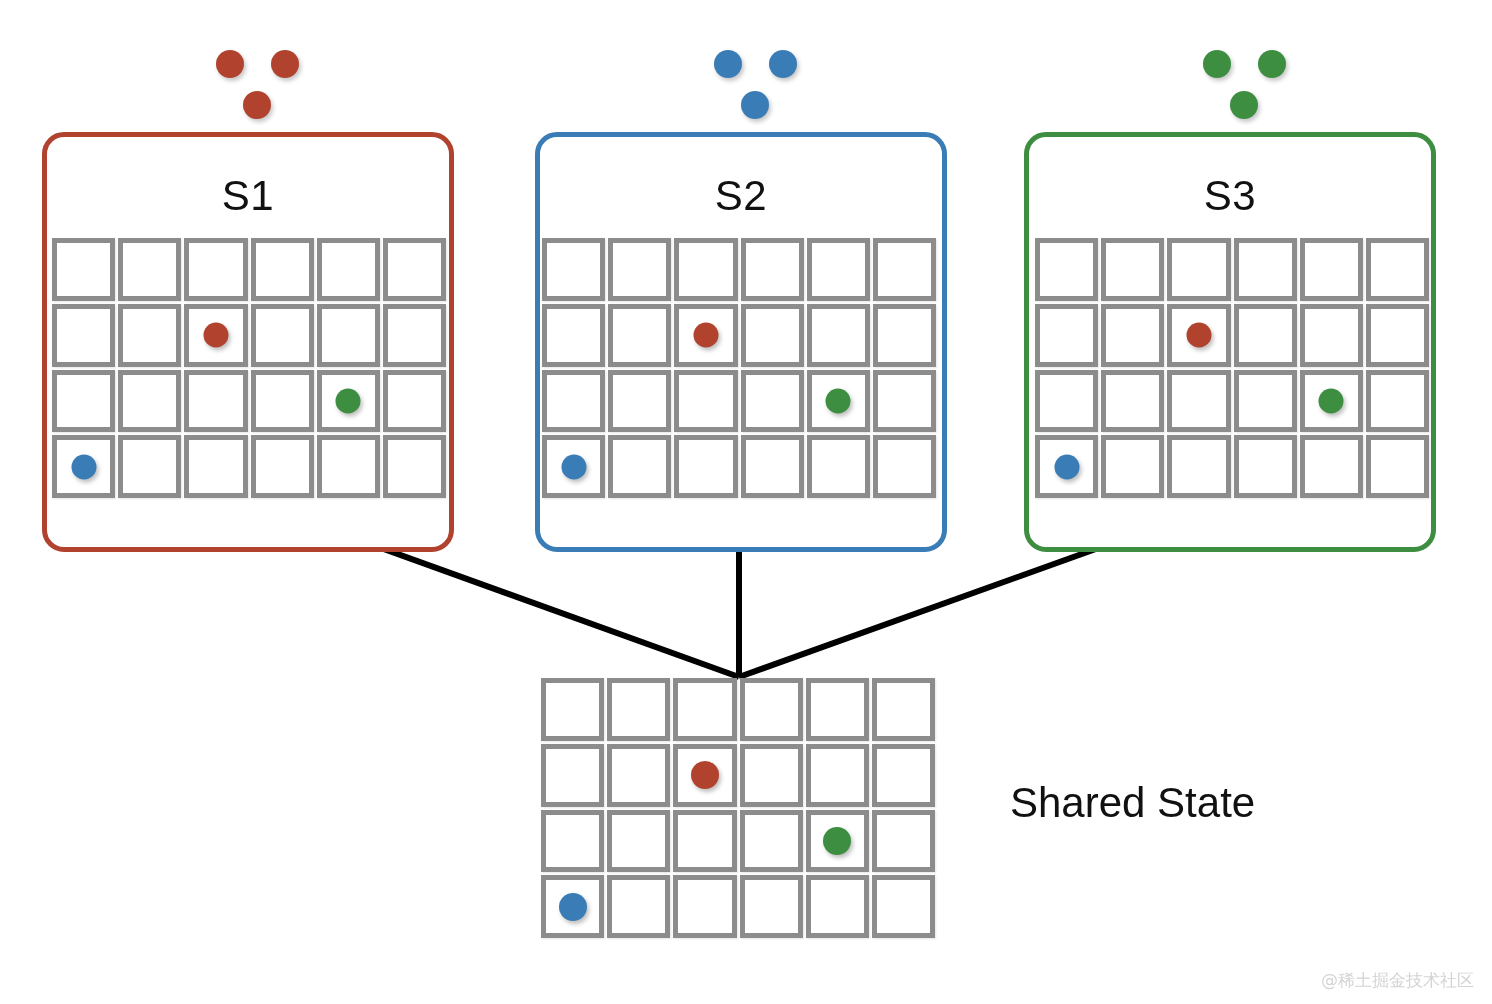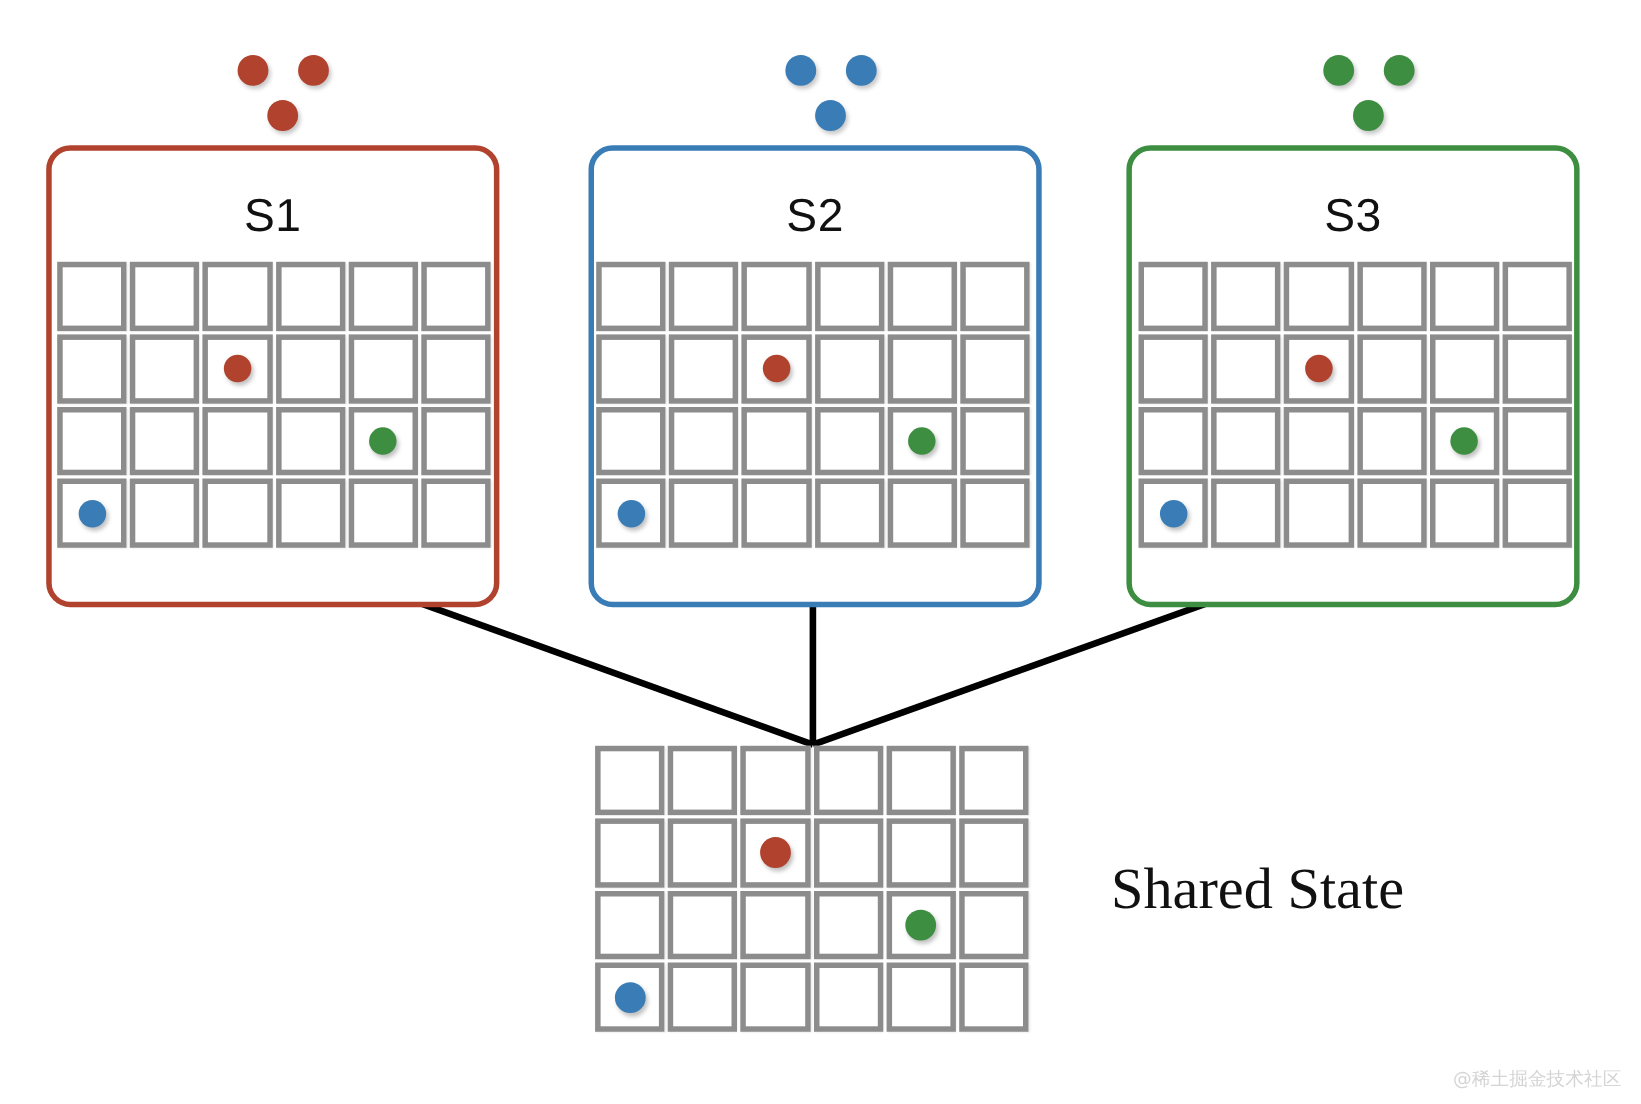--- a/index.html
+++ b/index.html
@@ -81,25 +81,25 @@
     transform: translate(-50%, -50%);
     border-radius: 50%;
     box-shadow: 2px 3px 4px rgba(0,0,0,0.25);
   }
   .grid.agent .cell-dot  { width: 25px; height: 25px; }
   .grid.shared .cell-dot { width: 28px; height: 28px; }
 
   
   .shared-label {
     position: absolute;
-    font-size: 53px;
+    font-size: 42px;
     line-height: 1;
     color: #111111;
     white-space: nowrap;
-    font-family: Liberation Serif, serif;
+    font-family: Liberation Sans, sans-serif;
   }
 
   
   #arrows {
     position: absolute;
     left: 0; top: 0;
     width: 1492px;
     height: 1004px;
     pointer-events: none;
   }

